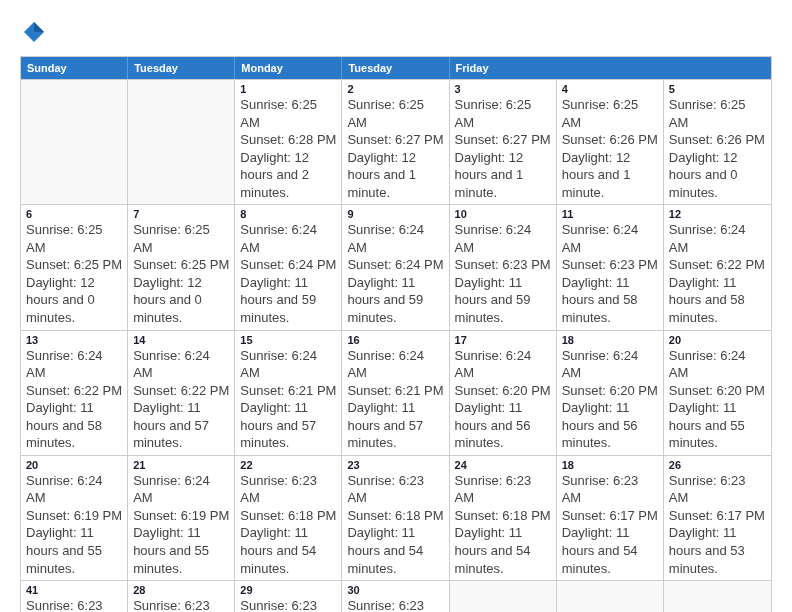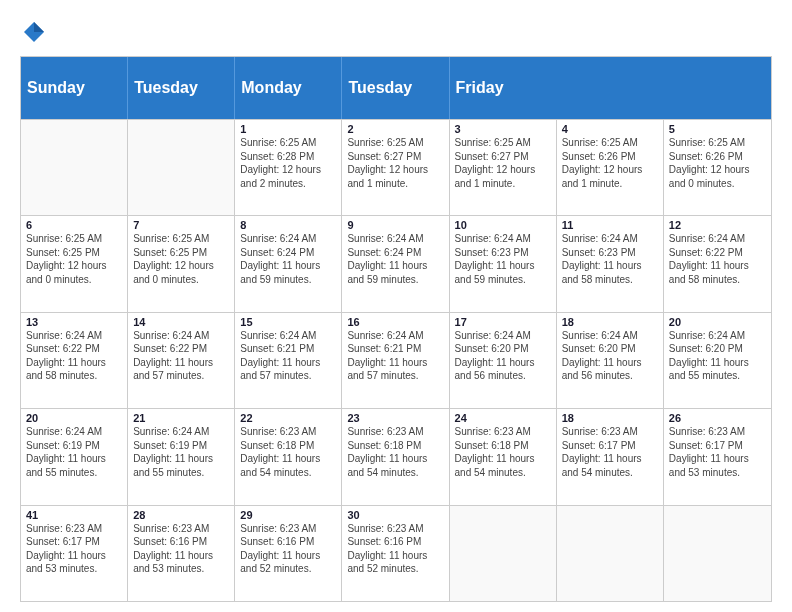--- a/index.html
+++ b/index.html
@@ -66,23 +66,23 @@
       flex-direction: column;
       border: 1px solid #ccc;
     }
     .cal-header-row {
       display: grid;
       grid-template-columns: repeat(7, 1fr);
       background: #2979c8;
     }
     .cal-header-cell {
       color: #fff;
-      font-size: 16px;
-      font-weight: bold;
-      padding: 22px 6px;
+      font-size: 11px;
+      font-weight: bold;
+      padding: 5px 6px;
       text-align: left;
       border-right: 1px solid #5599dd;
     }
     .cal-header-cell:last-child { border-right: none; }
     .cal-body {
       flex: 1;
       display: flex;
       flex-direction: column;
     }
     .cal-row {
@@ -101,21 +101,21 @@
     }
     .cal-cell:last-child { border-right: none; }
     .cal-cell.empty { background: #f9f9f9; }
     .day-num {
       font-size: 11px;
       font-weight: bold;
       color: #1a1a2e;
       margin-bottom: 1px;
     }
     .day-info {
-      font-size: 10px;
+      font-size: 13px;
       color: #444;
       line-height: 1.35;
     }
   </style>
 </head>
 <body>
 
 <div class="page">
   <div class="header">
     <div class="logo">

